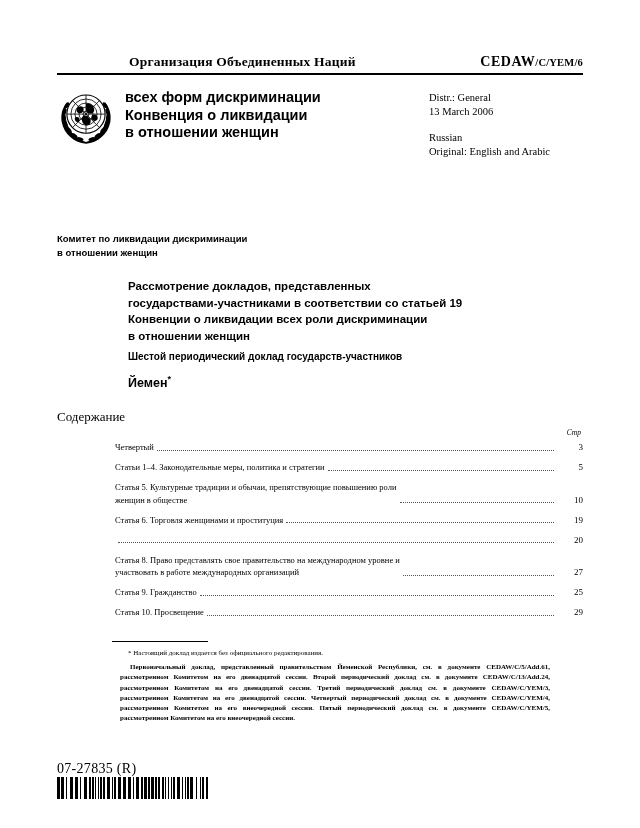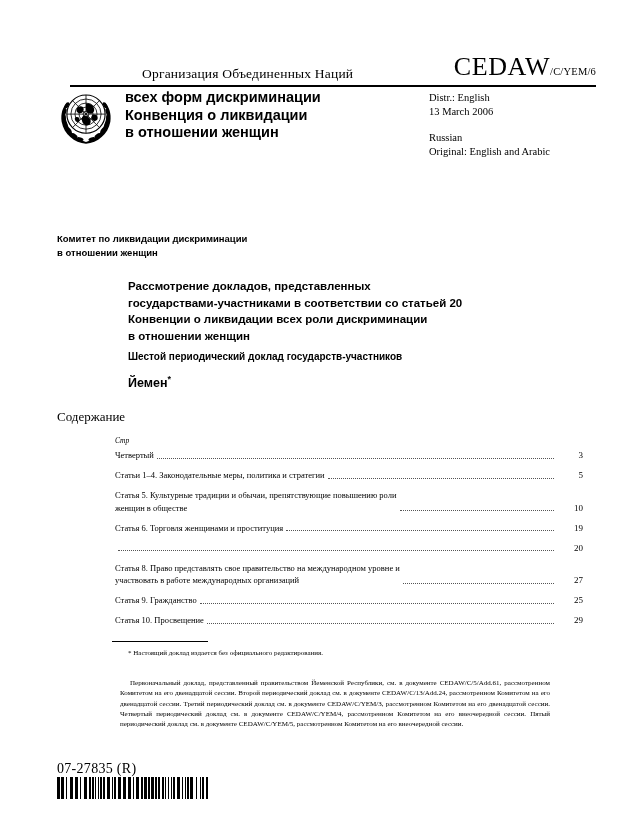--- a/index.html
+++ b/index.html
@@ -15,39 +15,40 @@
     position: relative;
     width: 640px;
     height: 828px;
     background: #ffffff;
     overflow: hidden;
   }
 
   
   .masthead {
     position: absolute;
-    left: 70px;
+    left: 57px;
     top: 52px;
     width: 526px;
+    font-weight: bold;
   }
   .masthead-row {
     display: flex;
     align-items: flex-end;
     justify-content: space-between;
   }
   .org-name {
     font-size: 13.5px;
     letter-spacing: 0.2px;
     margin-left: 72px;
   }
   .symbol-wrap {
     white-space: nowrap;
   }
   .symbol-main {
-    font-size: 26px;
+    font-size: 14px;
     letter-spacing: 0.6px;
   }
   .symbol-suffix {
     font-size: 10.5px;
     letter-spacing: 0.2px;
   }
   .rule-top {
     border-top: 2px solid #000;
     margin-top: 3px;
   }
@@ -139,26 +140,25 @@
     font-size: 13px;
   }
   .toc {
     position: absolute;
     left: 115px;
     top: 428px;
     width: 468px;
     font-size: 8.5px;
   }
   .toc-colhead {
-    text-align: left;
+    text-align: right;
     font-style: italic;
     font-size: 7.5px;
     padding-right: 2px;
     padding-bottom: 4px;
-    margin-top: 8px;
   }
   .toc-row {
     display: flex;
     align-items: flex-end;
     margin-bottom: 7.5px;
     line-height: 12.5px;
   }
   .toc-label {
     white-space: pre-wrap;
     flex: 0 1 auto;
@@ -194,22 +194,23 @@
     top: 648px;
     width: 430px;
     font-size: 7px;
     line-height: 10.2px;
     text-align: justify;
   }
   .fn-star {
     margin-left: 8px;
   }
   .fn-body {
-    margin-top: 20px;
+    margin-top: 4px;
     text-indent: 10px;
+    font-weight: bold;
   }
 
   
   .docnum {
     position: absolute;
     left: 57px;
     top: 761px;
     font-size: 14px;
     letter-spacing: 0.3px;
   }
@@ -298,36 +299,36 @@
       </svg>
     </div>
 
     <div class="conv-title">
       <div>всех форм дискриминации</div>
       <div>Конвенция о ликвидации</div>
       <div>в отношении женщин</div>
     </div>
 
     <div class="distr">
-      <div>Distr.: English</div>
+      <div>Distr.: General</div>
       <div>13 March 2006</div>
       <div class="gap"></div>
       <div>Russian</div>
       <div>Original: English and Arabic</div>
     </div>
   </div>
 
   <div class="committee">
     <div>Комитет по ликвидации дискриминации</div>
     <div>в отношении женщин</div>
   </div>
 
   <div class="report-head">
     <div>Рассмотрение докладов, представленных</div>
-    <div>государствами-участниками в соответствии со статьей 20</div>
+    <div>государствами-участниками в соответствии со статьей 19</div>
     <div>Конвенции о ликвидации всех роли дискриминации</div>
     <div>в отношении женщин</div>
   </div>
 
   <div class="report-sub">Шестой периодический доклад государств-участников</div>
 
   <div class="country">
     <span>Йемен</span><sup>*</sup>
   </div>
 

